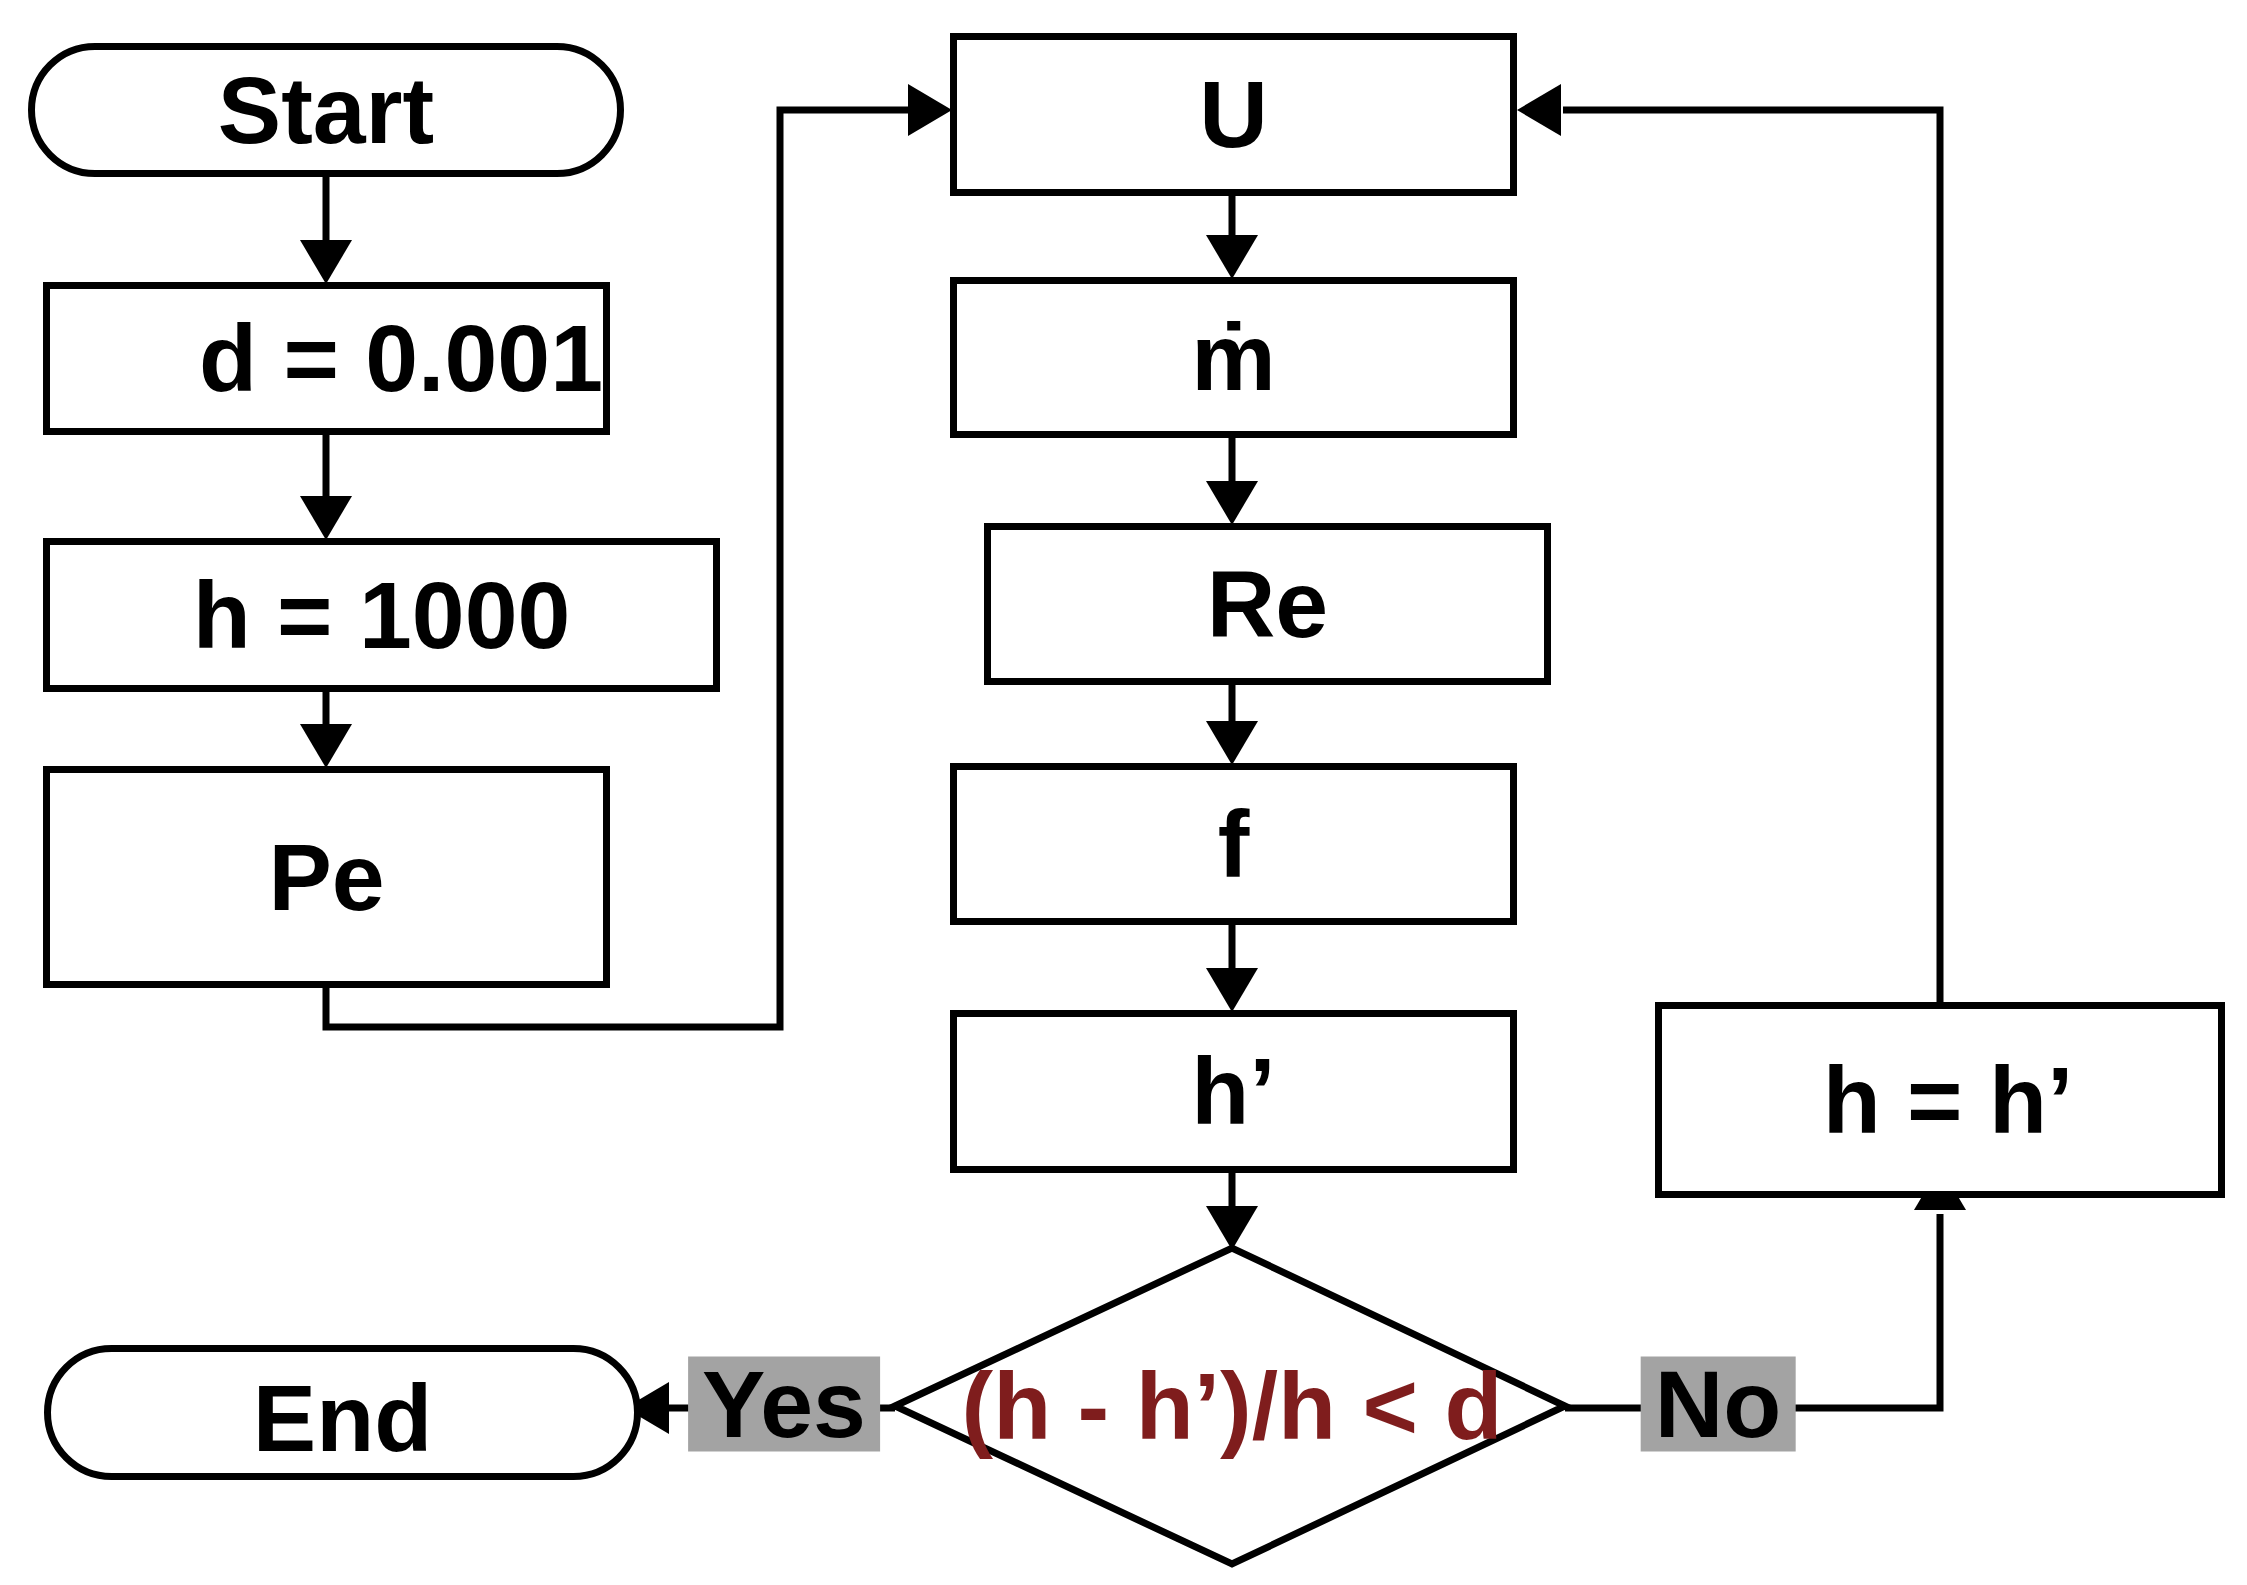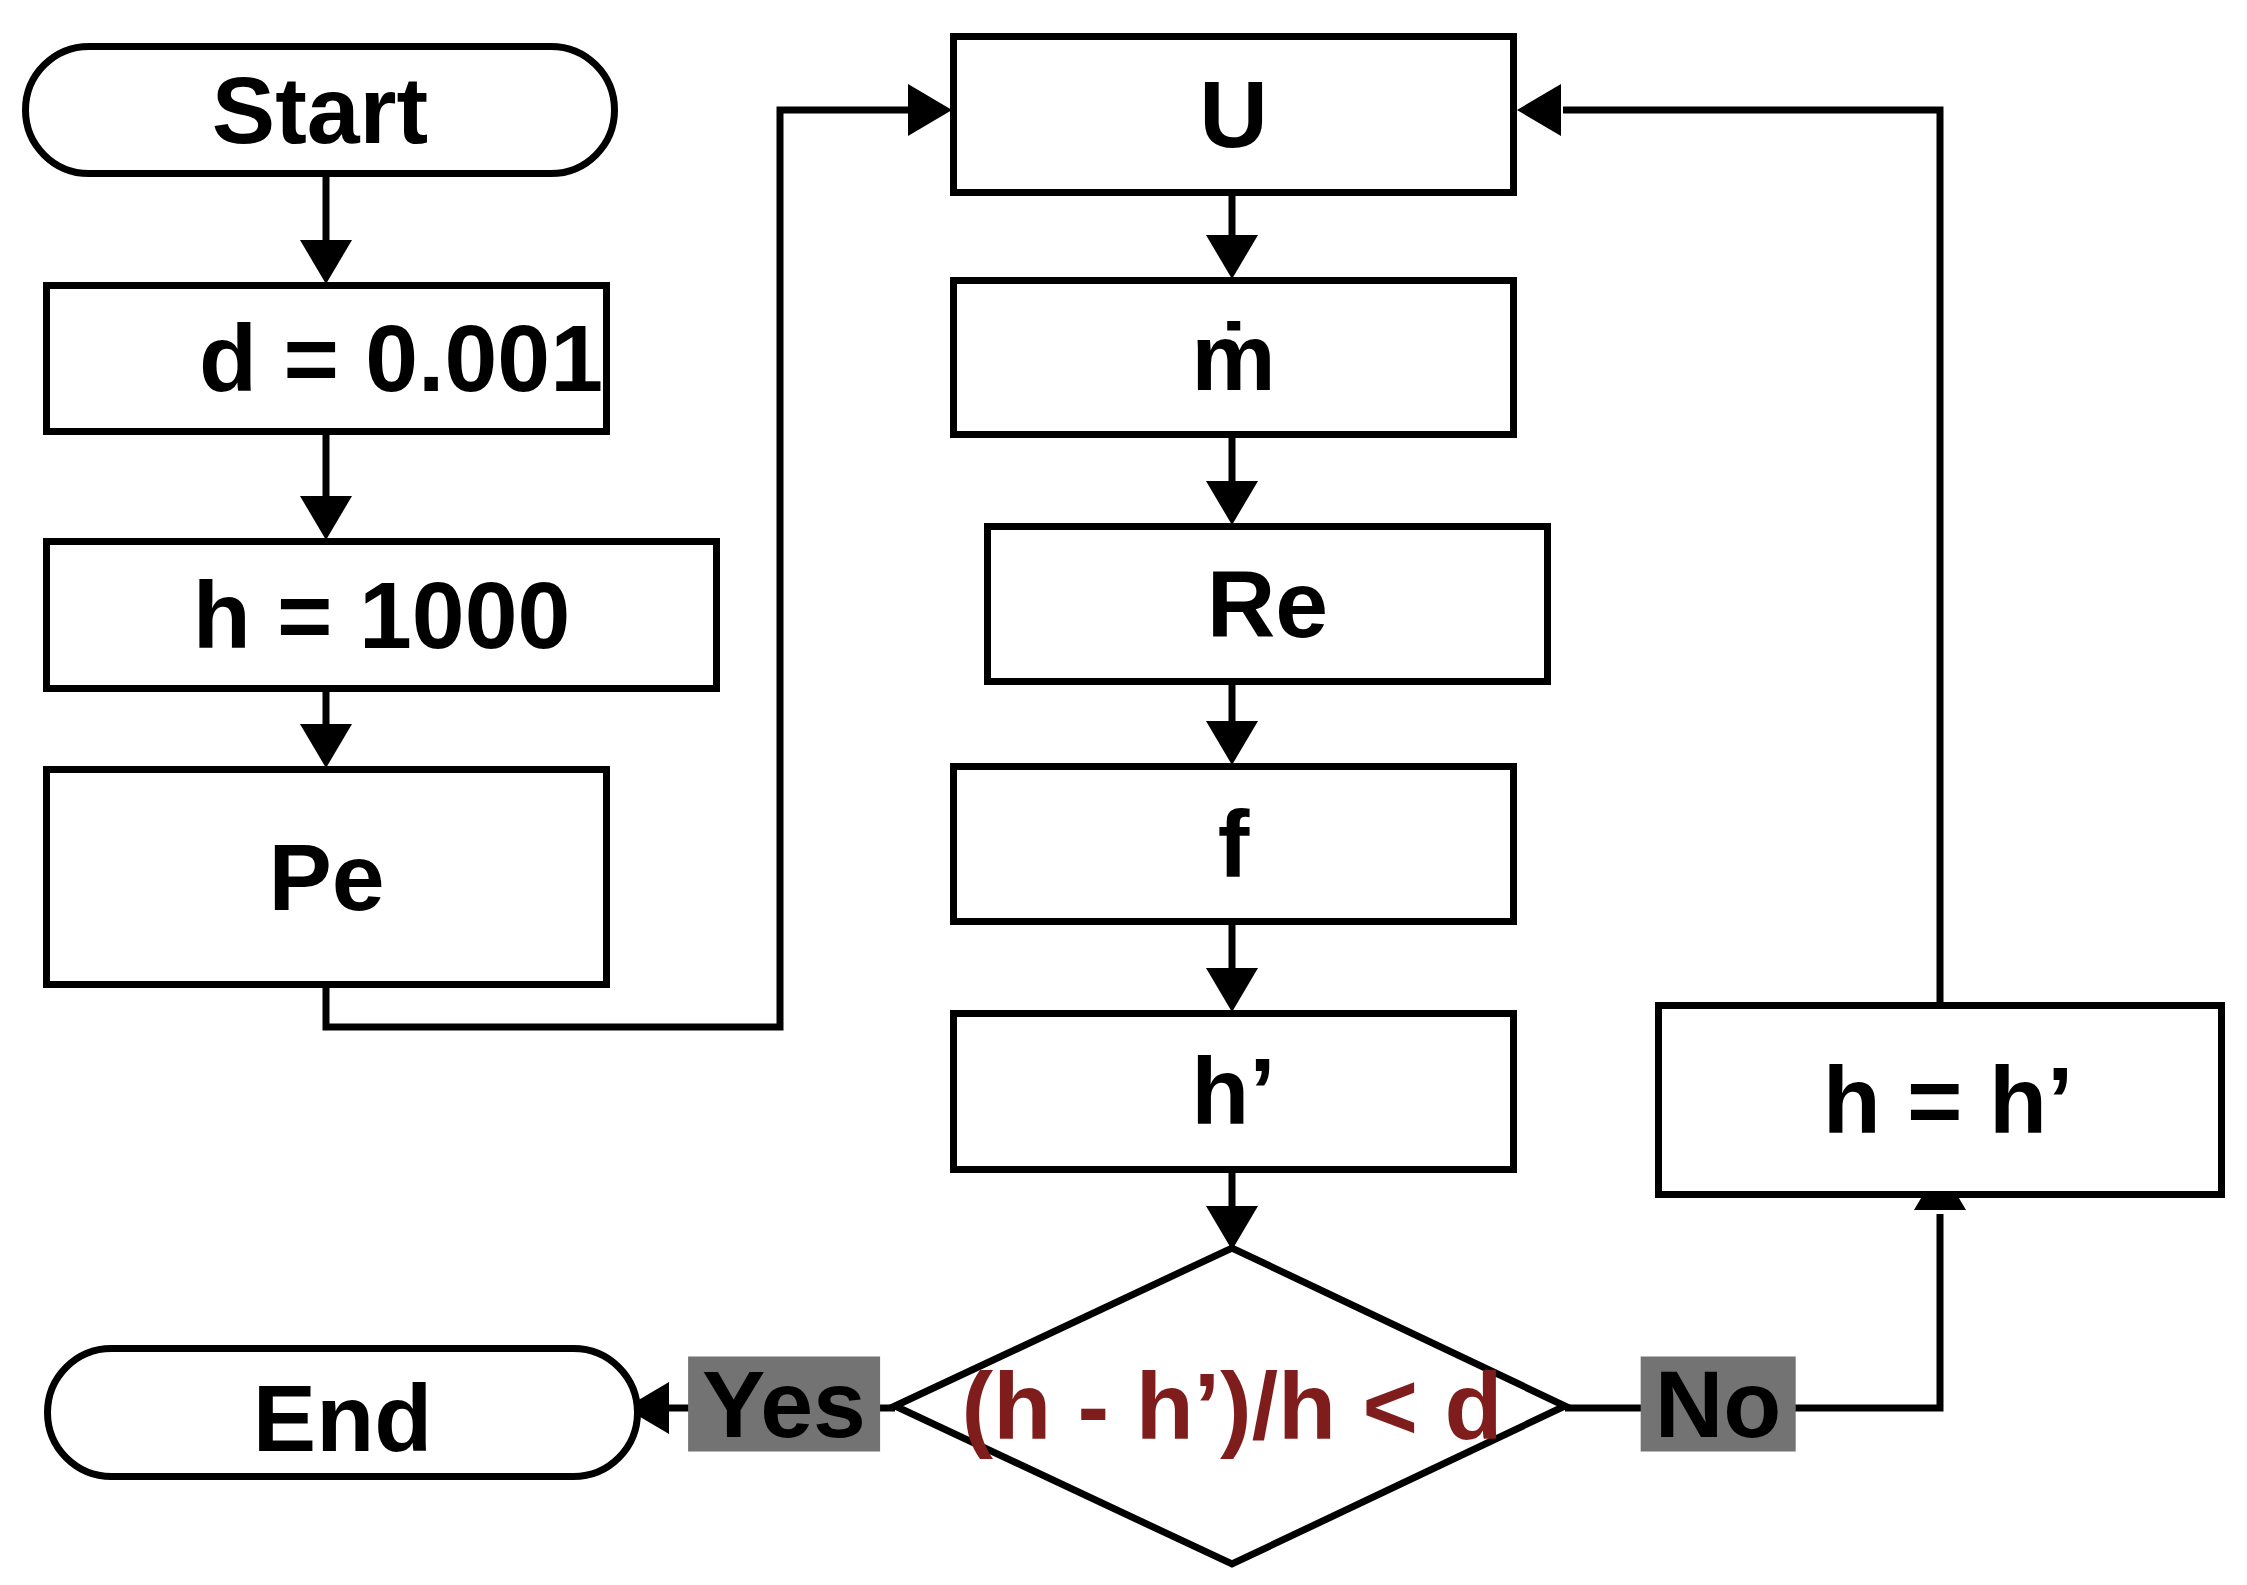--- a/index.html
+++ b/index.html
@@ -41,21 +41,21 @@
     display: flex;
     align-items: center;
     justify-content: center;
     font-weight: bold;
     font-size: 95px;
     color: #7f1d1d;
     white-space: nowrap;
   }
   .edge-label {
     position: absolute;
-    background: #737373;
+    background: #a3a3a3;
     padding: 0 14px;
     font-weight: bold;
     font-size: 95px;
     color: #000000;
     transform: translate(-50%, -50%);
     white-space: nowrap;
     line-height: 1;
   }
 </style>
 </head>
@@ -101,21 +101,21 @@
       <polygon points="1232,1012 1206,968 1258,968"></polygon>
       <polygon points="1232,1250 1206,1206 1258,1206"></polygon>
       <polygon points="625,1408 669,1382 669,1434"></polygon>
       <polygon points="1940,1166 1914,1210 1966,1210"></polygon>
       <polygon points="1517,110 1561,84 1561,136"></polygon>
     </g>
 
     <polygon points="895,1406 1232,1248 1565,1406 1232,1564" fill="#ffffff" stroke="#000000" stroke-width="7"></polygon>
   </svg>
 
-  <div class="node stadium" style="left:22px; top:43px; width:596px; height:134px;">
+  <div class="node stadium" style="left:28px; top:43px; width:596px; height:134px;">
     <span>Start</span>
   </div>
 
   <div class="node" style="left:43px; top:282px; width:567px; height:153px;justify-content:flex-end;">
     <span>d = 0.001</span>
   </div>
 
   <div class="node" style="left:43px; top:538px; width:677px; height:154px;">
     <span>h = 1000</span>
   </div>

